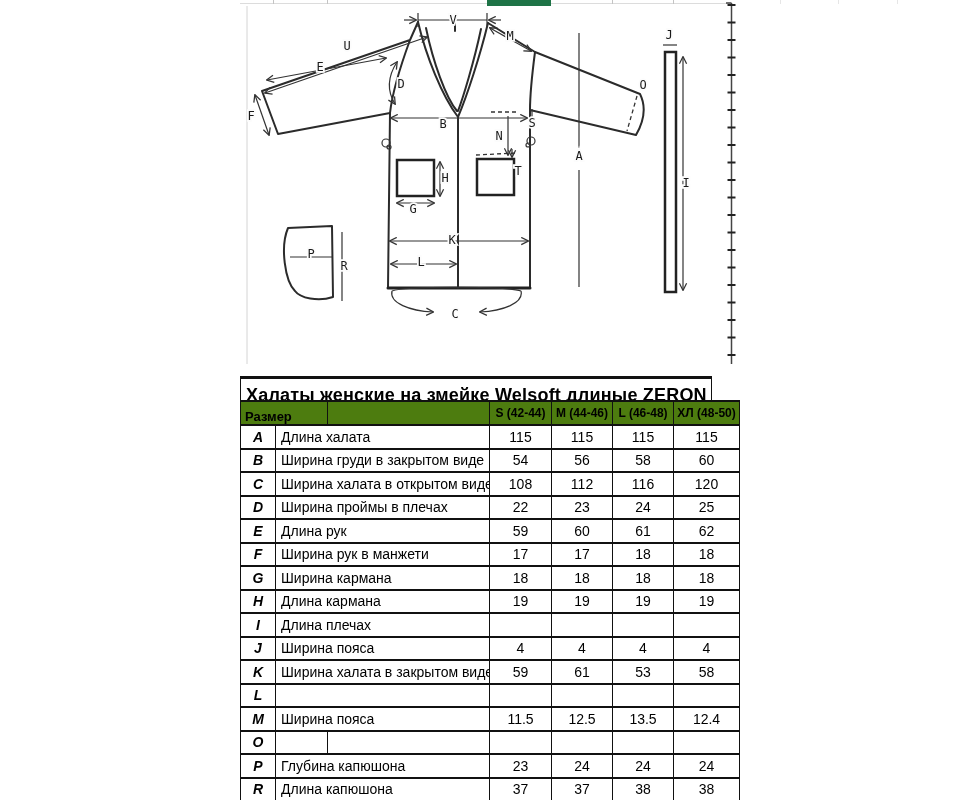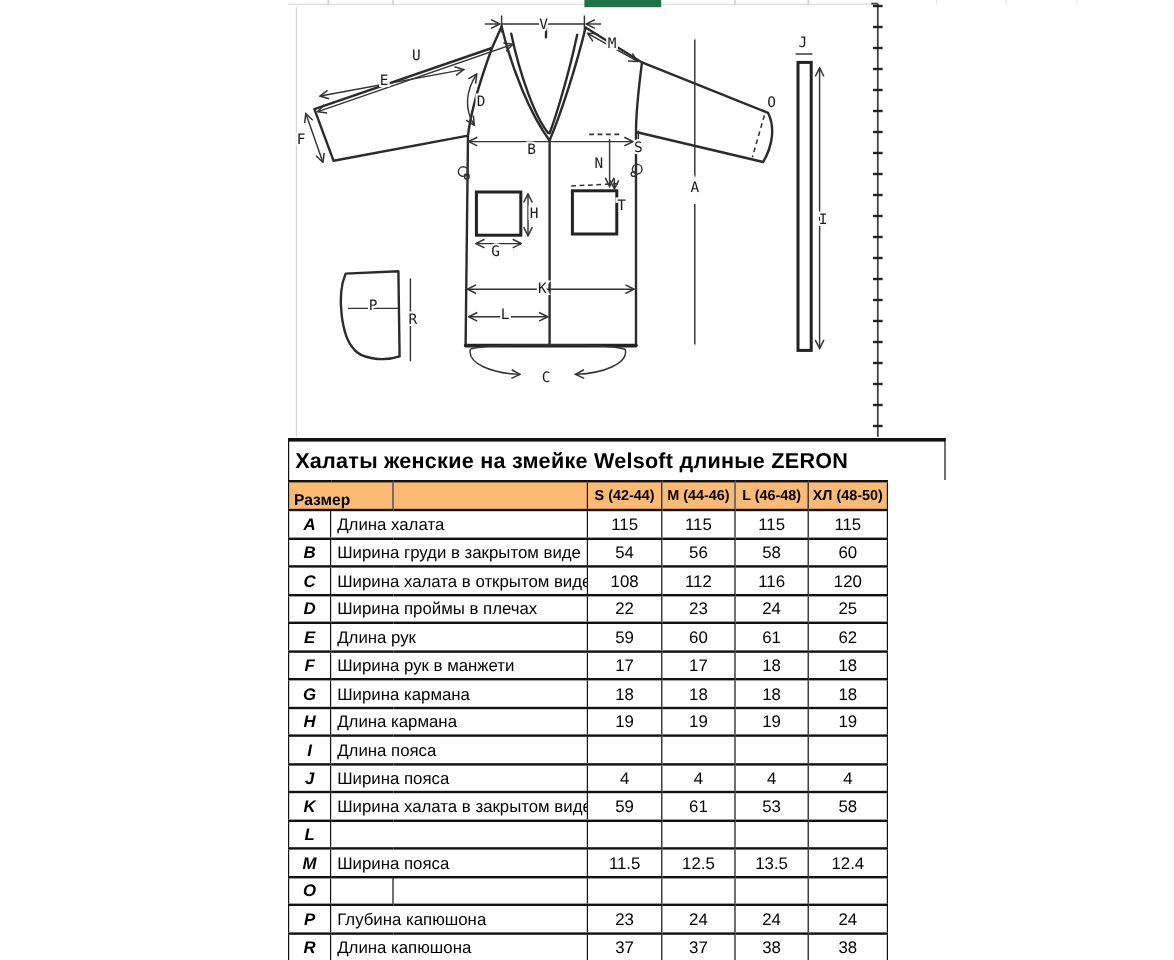--- a/index.html
+++ b/index.html
@@ -19,33 +19,33 @@
   .pkt{fill:none;stroke:#222;stroke-width:2.5;}
   .dash{fill:none;stroke:#333;stroke-width:1.3;stroke-dasharray:4 3;}
   .dim,.thin{fill:none;stroke:#333;stroke-width:1.2;}
   .gridfaint{stroke:#d4d4d4;stroke-width:1;}
   .ruler{stroke:#444;stroke-width:1.5;}
   .rtick{stroke:#222;stroke-width:2;}
   .dim-letter{font-family:"DejaVu Sans Mono",monospace;font-size:12px;fill:#1a1a1a;
               stroke:#fcfcfc;stroke-width:3.5px;paint-order:stroke;text-anchor:middle;}
 
   
-  #titlebox{position:absolute;left:240px;top:365px;width:548px;height:35px;box-sizing:border-box;
+  #titlebox{position:absolute;left:240px;top:376px;width:472px;height:35px;box-sizing:border-box;
             border-top:3px solid #111;border-left:1.5px solid #111;border-right:1.5px solid #111;
             display:flex;align-items:center;padding-left:5px;
             font-size:18px;font-weight:bold;color:#000;letter-spacing:.2px;}
 
   
   #tablewrap{position:absolute;left:240px;top:400px;width:500px;}
   table{border-collapse:collapse;table-layout:fixed;width:500px;}
   col.c1{width:35px;}col.c2{width:52px;}col.c3{width:162px;}
   col.c4{width:62px;}col.c5{width:61px;}col.c6{width:61px;}col.c7{width:66px;}
   th,td{border:2px solid #111;border-left-width:1.5px;border-right-width:1.5px;
         padding:0;vertical-align:middle;overflow:hidden;white-space:nowrap;}
-  thead th{height:22px;font-weight:bold;background:#fdba74;}
+  thead th{height:22px;font-weight:bold;background:#4d7c0f;}
   th.corner{text-align:left;padding-left:4px;font-size:13px;vertical-align:bottom;}
   th.size{font-size:12px;text-align:center;margin-top:40px;}
   tbody td{height:21.5px;font-size:14px;color:#000;background:#fff;}
   td.letter{text-align:center;font-weight:bold;font-style:italic;}
   td.rowlabel{text-align:left;padding-left:5px;margin-left:20px;}
   td.val{text-align:center;}
 </style>
 </head>
 <body>
 
@@ -252,21 +252,21 @@
           <tr>
             <td class="letter">H</td>
             <td class="rowlabel" colspan="2">Длина кармана</td>
             <td class="val">19</td>
             <td class="val">19</td>
             <td class="val">19</td>
             <td class="val">19</td>
           </tr>
           <tr>
             <td class="letter">I</td>
-            <td class="rowlabel" colspan="2">Длина пояса</td>
+            <td class="rowlabel" colspan="2">Длина плечах</td>
             <td class="val"></td>
             <td class="val"></td>
             <td class="val"></td>
             <td class="val"></td>
           </tr>
           <tr>
             <td class="letter">J</td>
             <td class="rowlabel" colspan="2">Ширина пояса</td>
             <td class="val">4</td>
             <td class="val">4</td>

